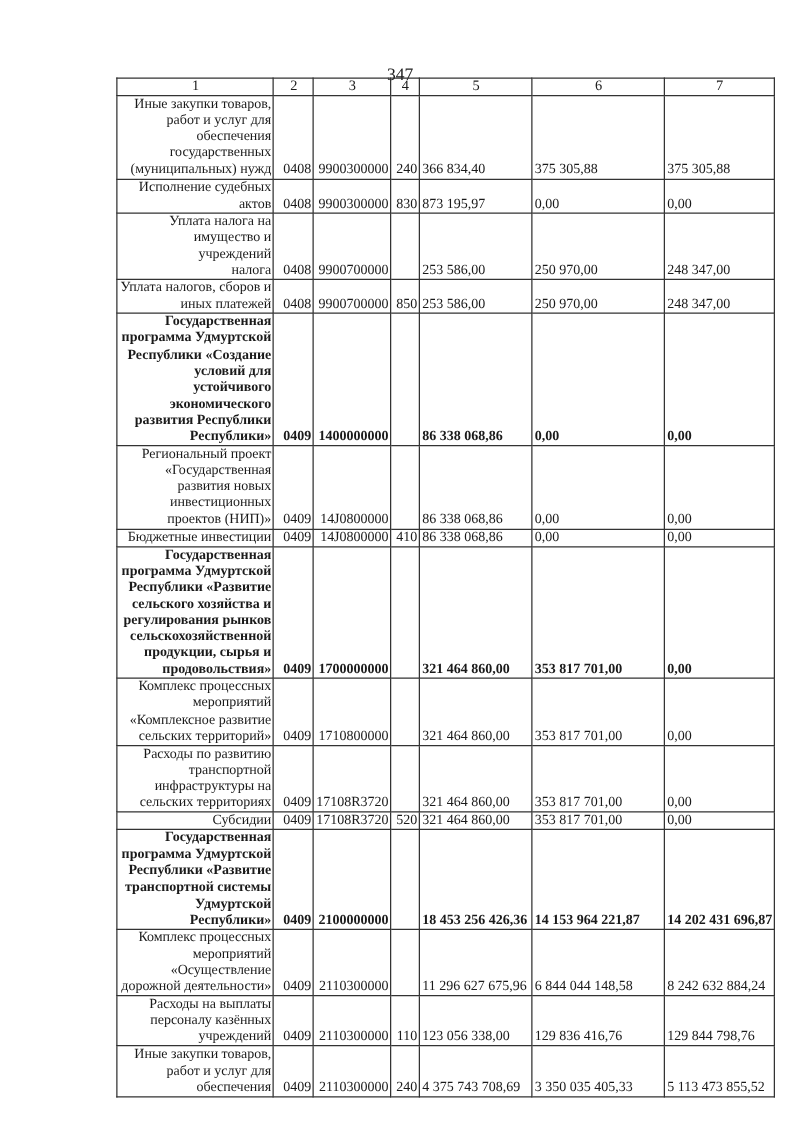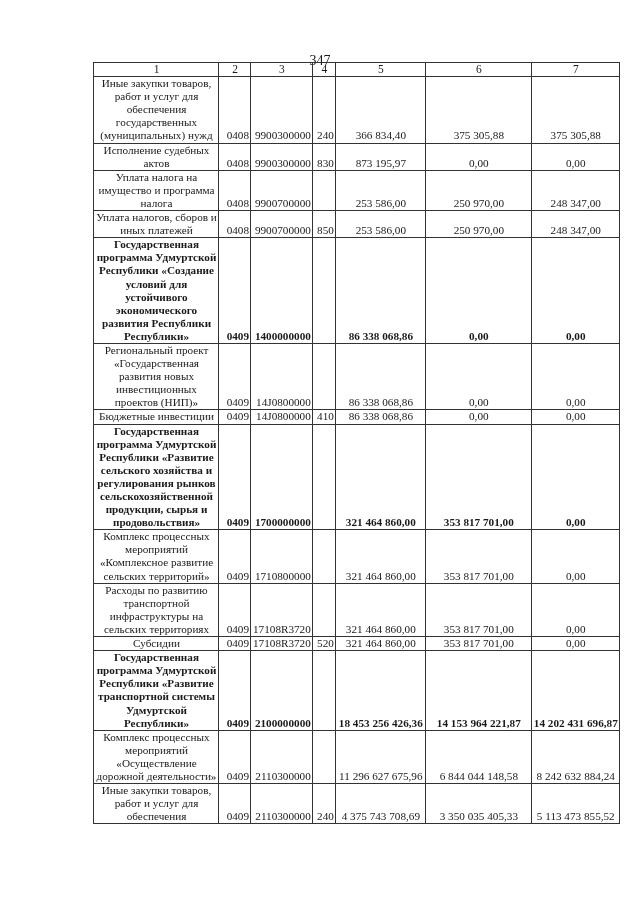--- a/index.html
+++ b/index.html
@@ -5,23 +5,23 @@
   html, body { margin: 0; padding: 0; background: #ffffff; }
   body { width: 640px; height: 905px; position: relative; overflow: hidden;
          font-family: "Liberation Serif", "DejaVu Serif", serif; color: #1a1a1a; }
   .page-number { position: absolute; top: 36px; left: 0; width: 640px; text-align: center;
                  font-size: 14px; margin-top: 17px; }
   table { position: absolute; top: 62px; left: 93px; border-collapse: collapse;
           table-layout: fixed; font-size: 11.2px; line-height: 13.1px; }
   td, th { border: 1px solid #333; padding: 0 1px 0 2px; vertical-align: bottom;
            overflow: hidden; white-space: nowrap; }
   th { font-weight: normal; text-align: center; vertical-align: middle; height: 12px; font-size: 11.5px; }
-  td.name { white-space: normal; text-align: center; vertical-align: top; }
+  td.name { white-space: normal; text-align: right; vertical-align: top; }
   td.name .wrap { display: block; }
-  td.num { text-align: center; padding-right: 1px; }
+  td.num { text-align: left; padding-right: 1px; }
   td.code { text-align: right; }
   tr.bold td { font-weight: bold; }
   col.c1 { width: 125px; } col.c2 { width: 32px; } col.c3 { width: 59px; }
   col.c4 { width: 23px; } col.c5 { width: 90px; } col.c6 { width: 106px; } col.c7 { width: 82px; }
 </style>
 </head>
 <body>
 
 <div class="page-number">347</div>
 
@@ -70,21 +70,21 @@
         <td class="code">0408</td>
         <td class="code">9900300000</td>
         <td class="code">830</td>
         <td class="num">873 195,97</td>
         <td class="num">0,00</td>
         <td class="num">0,00</td>
       </tr>
       <tr>
         <td class="name">
           <span class="wrap">Уплата налога на</span>
-          <span class="wrap">имущество и программа</span>
+          <span class="wrap">имущество и учреждений</span>
           <span class="wrap">налога</span>
         </td>
         <td class="code">0408</td>
         <td class="code">9900700000</td>
         <td class="code"></td>
         <td class="num">253 586,00</td>
         <td class="num">250 970,00</td>
         <td class="num">248 347,00</td>
       </tr>
       <tr>
@@ -225,20 +225,33 @@
         </td>
         <td class="code">0409</td>
         <td class="code">2110300000</td>
         <td class="code"></td>
         <td class="num">11 296 627 675,96</td>
         <td class="num">6 844 044 148,58</td>
         <td class="num">8 242 632 884,24</td>
       </tr>
       <tr>
         <td class="name">
+          <span class="wrap">Расходы на выплаты</span>
+          <span class="wrap">персоналу казённых</span>
+          <span class="wrap">учреждений</span>
+        </td>
+        <td class="code">0409</td>
+        <td class="code">2110300000</td>
+        <td class="code">110</td>
+        <td class="num">123 056 338,00</td>
+        <td class="num">129 836 416,76</td>
+        <td class="num">129 844 798,76</td>
+      </tr>
+      <tr>
+        <td class="name">
           <span class="wrap">Иные закупки товаров,</span>
           <span class="wrap">работ и услуг для</span>
           <span class="wrap">обеспечения</span>
         </td>
         <td class="code">0409</td>
         <td class="code">2110300000</td>
         <td class="code">240</td>
         <td class="num">4 375 743 708,69</td>
         <td class="num">3 350 035 405,33</td>
         <td class="num">5 113 473 855,52</td>

